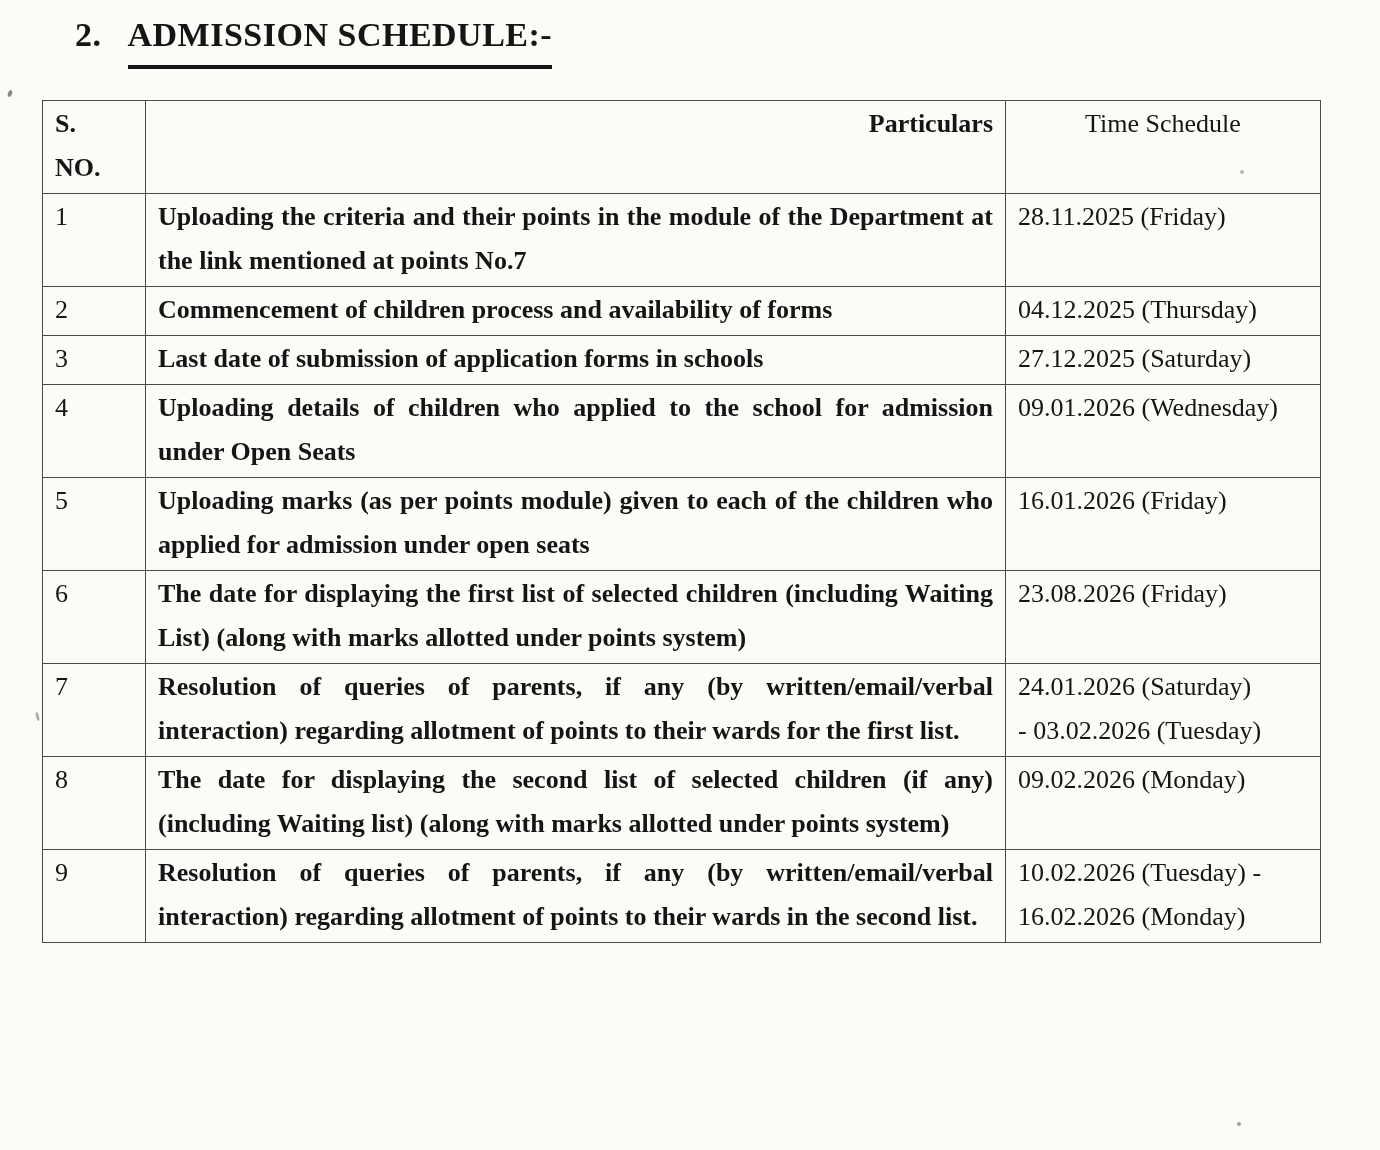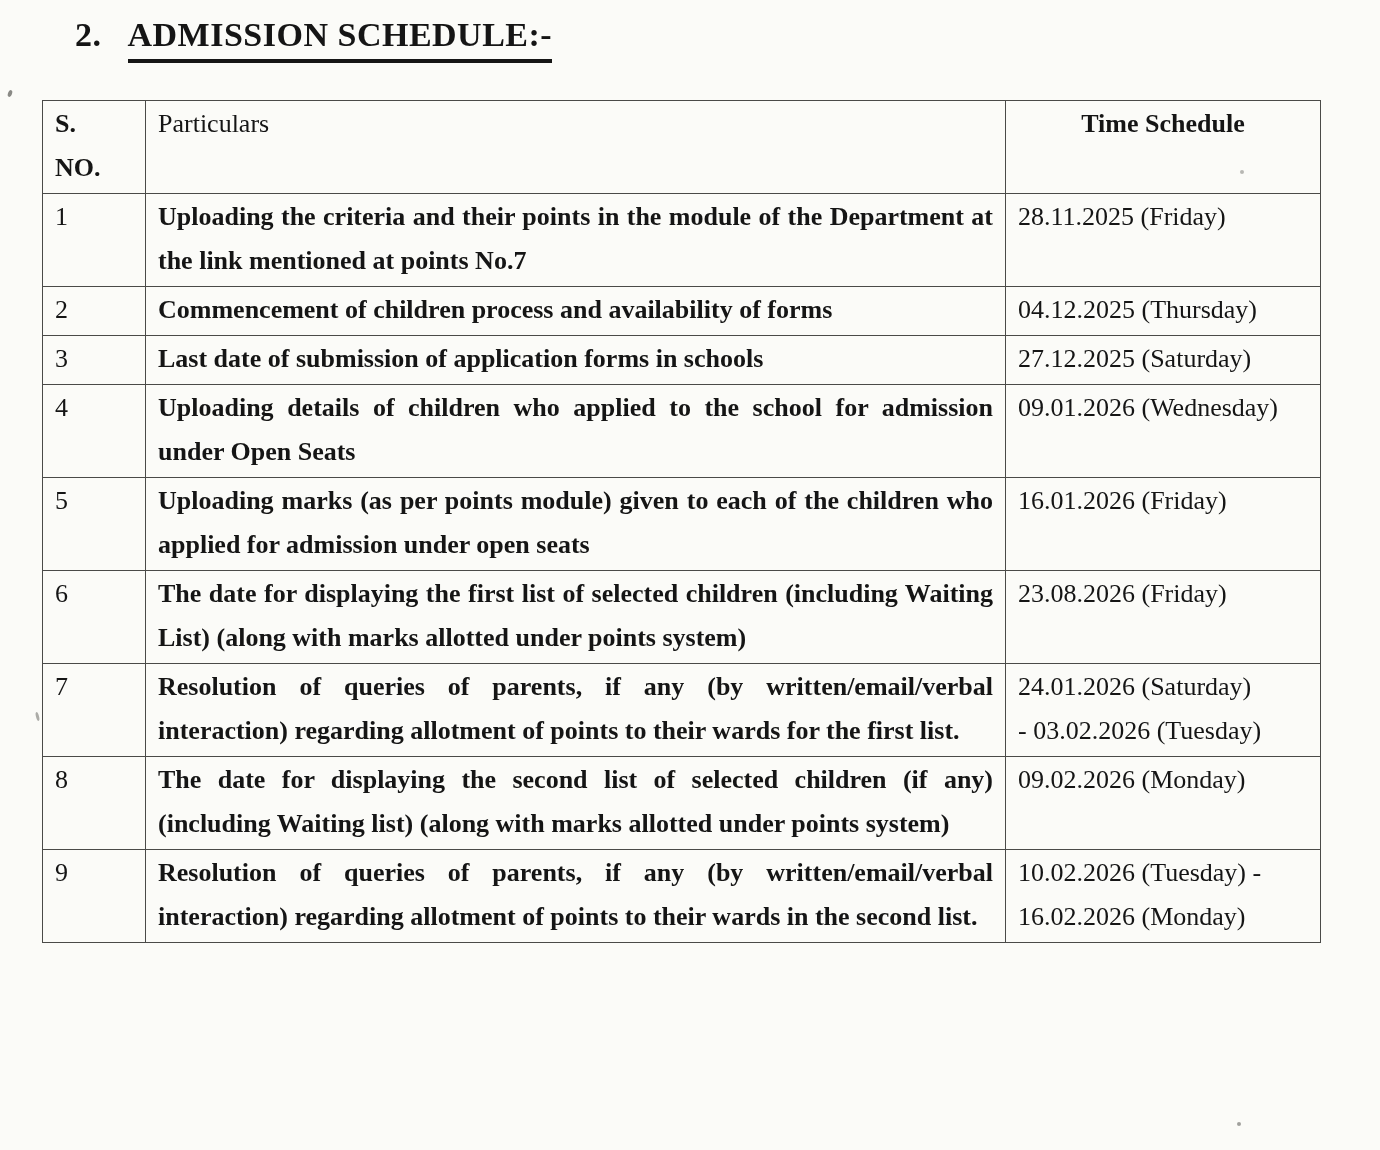--- a/index.html
+++ b/index.html
@@ -25,21 +25,21 @@
     font-size: 34px;
     font-weight: bold;
     letter-spacing: 0.5px;
     white-space: nowrap;
   }
   .doc-title .num {
     margin-right: 26px;
   }
   .doc-title .underlined {
     border-bottom: 4px solid #161616;
-    padding-bottom: 6px;
+    padding-bottom: 12px;
   }
   table.schedule {
     position: absolute;
     top: 100px;
     left: 42px;
     border-collapse: collapse;
     table-layout: fixed;
     width: 1278px;
     background: transparent;
   }
@@ -55,29 +55,29 @@
     height: 86px;
     text-align: left;
     font-weight: bold;
     font-size: 28px;
     line-height: 42px;
     padding-left: 3px;
     padding-top: 6px;
     white-space: pre-line;
   }
   th.h-part {
-    text-align: left;
-    font-weight: normal;
+    text-align: right;
+    font-weight: bold;
     font-size: 28px;
     padding-top: 10px;
     vertical-align: top;
   }
   th.h-time {
     text-align: center;
-    font-weight: bold;
+    font-weight: normal;
     font-size: 28px;
     padding-top: 6px;
     vertical-align: top;
   }
   td.c-serial {
     text-align: left;
     padding-left: 16px;
   }
   td.c-part {
     text-align: justify;

